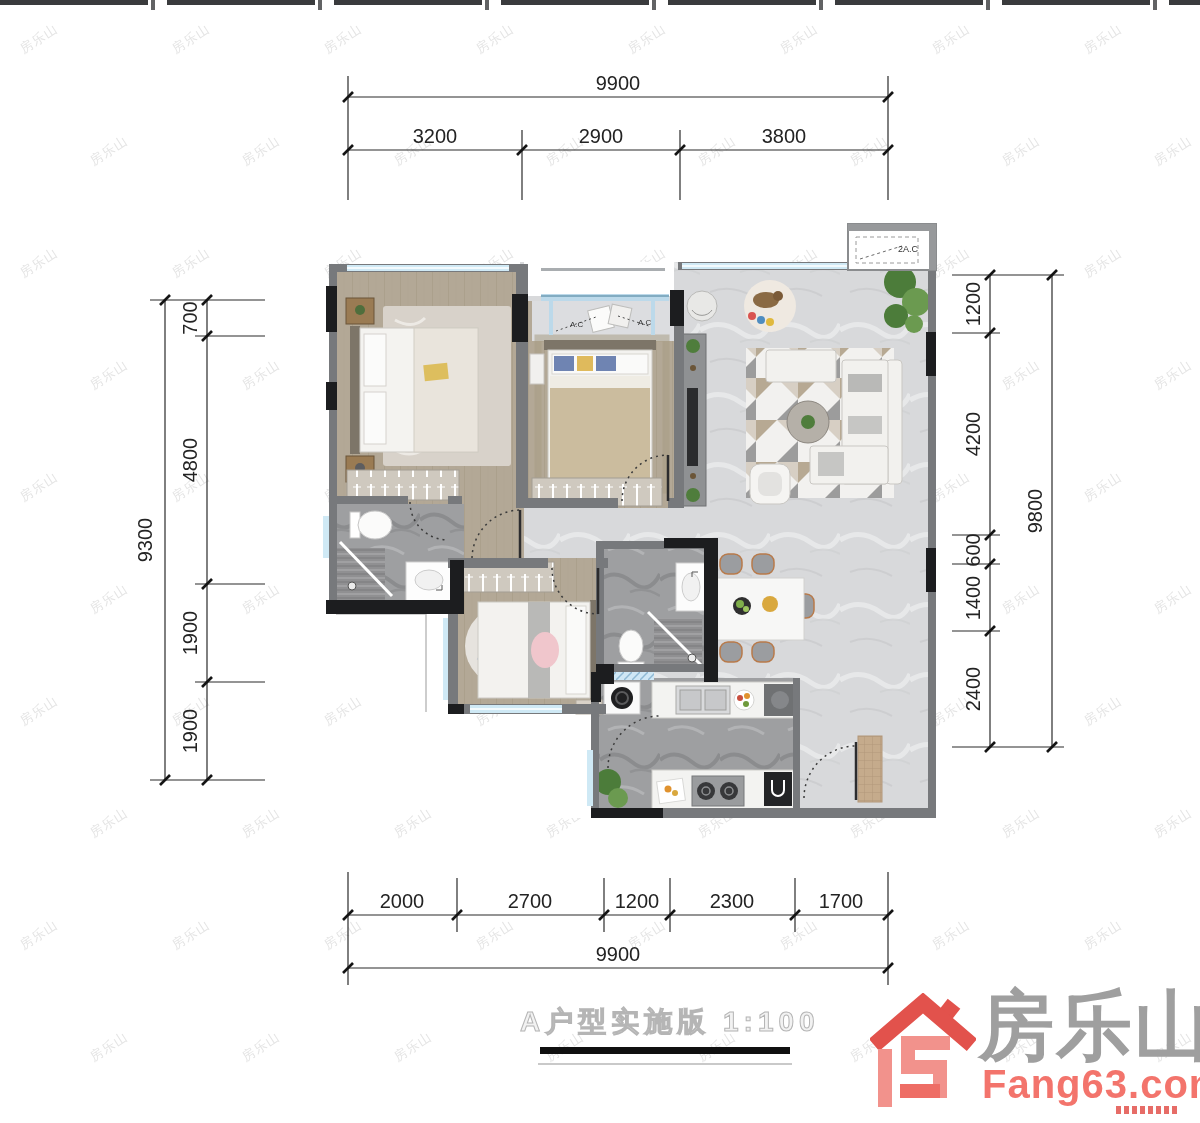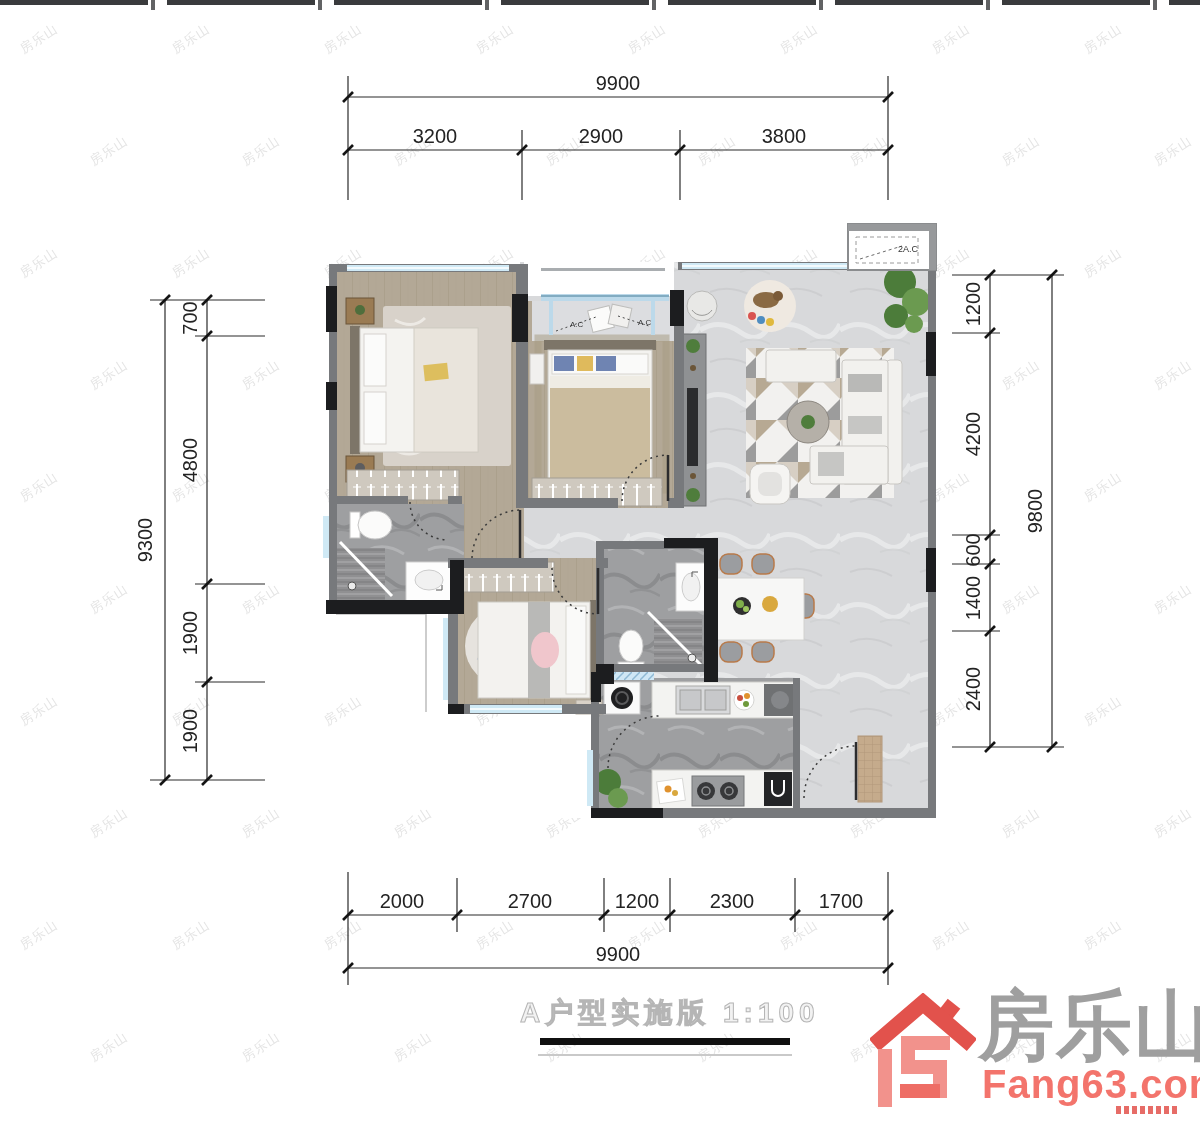--- a/index.html
+++ b/index.html
@@ -12,21 +12,21 @@
   #top-strip-ticks{position:absolute;left:0;top:0;width:1200px;height:10px;z-index:3;
     background:repeating-linear-gradient(90deg,transparent 0 151px,#3a3b3d 151px 155px,transparent 155px 167px);
     opacity:.8;}
   
   #watermark-layer{position:absolute;left:0;top:0;width:1200px;height:1123px;z-index:1;pointer-events:none;}
   #watermark-layer .wm{position:absolute;font-size:13px;color:#c9c9c9;opacity:.5;
     transform:rotate(-33deg);letter-spacing:1px;white-space:nowrap;}
   
   #title-block{position:absolute;left:520px;top:994px;width:290px;z-index:4;text-align:center;}
   #title-text{font-size:28px;font-weight:bold;letter-spacing:5px;color:#f2f2f2;
-    -webkit-text-stroke:1px #b5b5b5;white-space:nowrap;}
+    -webkit-text-stroke:1px #b5b5b5;white-space:nowrap;margin-top:9px;}
   #title-bar{margin:6px auto 0 auto;width:250px;height:7px;background:#101010;}
   #title-underline{margin:9px auto 0 auto;width:254px;height:2px;background:#c9c9c9;}
   
   #logo{position:absolute;left:868px;top:990px;width:360px;height:133px;z-index:4;}
   #logo-icon{position:absolute;left:2px;top:3px;}
   #logo-brand{position:absolute;left:110px;top:-14px;font-size:76px;font-weight:900;
     color:#9f9f9f;letter-spacing:2px;white-space:nowrap;}
   #logo-site{position:absolute;left:114px;top:72px;font-size:40px;font-weight:800;
     color:#f3746c;letter-spacing:1px;white-space:nowrap;}
   #logo-fineprint{position:absolute;left:248px;top:116px;width:64px;height:8px;

